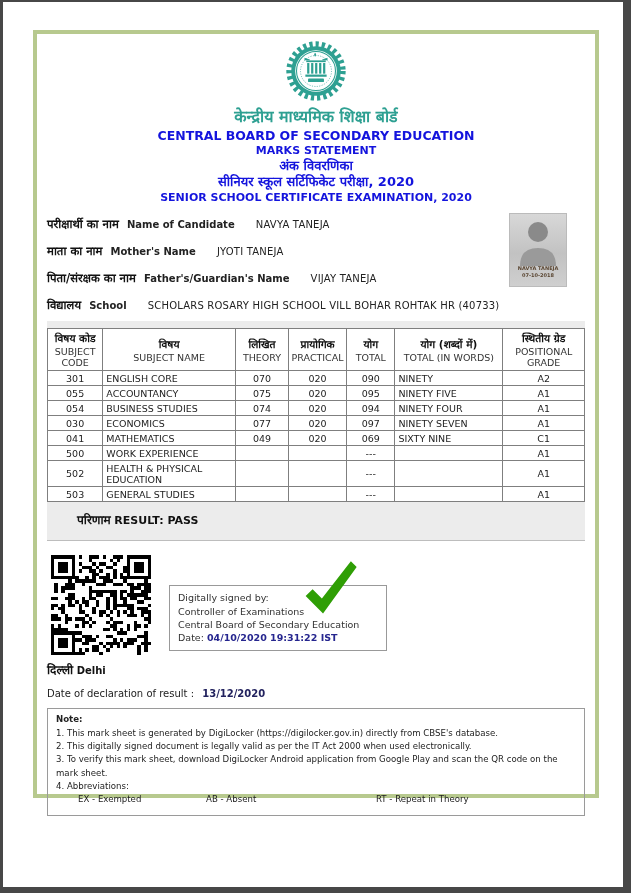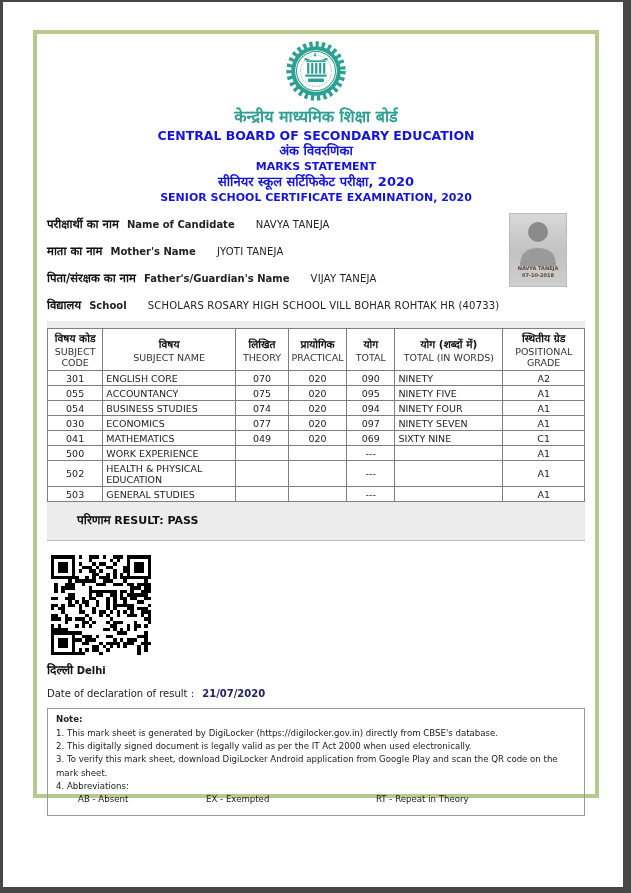--- a/index.html
+++ b/index.html
@@ -109,22 +109,22 @@
             <rect x="43" y="26" width="2.5" height="12"></rect>
             <rect x="23" y="39" width="24" height="2.5"></rect>
             <rect x="26" y="43.5" width="18" height="4" rx="1"></rect>
             <path d="M22 20 l6 2 v1 h-6 z"></path>
               <path d="M48 20 l-6 2 v1 h6 z"></path>
           </g>
         </svg>
       </span>
       <div class="t-teal">केन्द्रीय माध्यमिक शिक्षा बोर्ड</div>
       <div class="t-blue sz12">CENTRAL BOARD OF SECONDARY EDUCATION</div>
+      <div class="t-blue sz11">MARKS STATEMENT</div>
       <div class="t-blue sz13">अंक विवरणिका</div>
-      <div class="t-blue sz11">MARKS STATEMENT</div>
       <div class="t-blue sz13">सीनियर स्कूल सर्टिफिकेट परीक्षा, 2020</div>
       <div class="t-blue sz11">SENIOR SCHOOL CERTIFICATE EXAMINATION, 2020</div>
     </div>
 
     <div class="cand">
       <div class="frow">
         <span class="lhi">परीक्षार्थी  का  नाम</span>
         <span class="len">Name of Candidate</span>
         <span class="val">NAVYA TANEJA</span>
       </div>
@@ -671,38 +671,54 @@
             <div style="grid-area: 29 / 5;"></div>
             <div style="grid-area: 29 / 6;"></div>
             <div style="grid-area: 29 / 7;"></div>
             <div style="grid-area: 29 / 8;"></div>
             <div style="grid-area: 29 / 9;"></div>
             <div style="grid-area: 29 / 10;"></div>
             <div style="grid-area: 29 / 15;"></div>
             <div style="grid-area: 29 / 26;"></div>
           </div>
       </div>
+      <div class="sigcol">
+        <div class="sigbox">
+          <div>Digitally signed by:</div>
+          <div>Controller of Examinations</div>
+          <div>Central Board of Secondary Education</div>
+          <div class="sdate">
+            <span>Date:</span>
+            <b>04/10/2020 19:31:22 IST</b>
+          </div>
+        </div>
+        <span class="sigcheck">
+          <svg viewBox="0 0 100 100" width="58" height="62">
+            <polygon points="8,64 20,52 36,68 86,4 96,14 38,94" fill="#2f9e05"></polygon>
+          </svg>
+        </span>
+      </div>
     </div>
 
     <div class="place">
       <span class="phi">दिल्ली</span>
       <span class="pen">Delhi</span>
     </div>
     <div class="decl">
       <span>Date of declaration of result :</span>
-      <b>21/07/2020</b>
+      <b>13/12/2020</b>
     </div>
 
     <div class="notebox">
       <div class="ntitle">Note:</div>
       <div>1. This mark sheet is generated by DigiLocker (https://digilocker.gov.in) directly from CBSE's database.</div>
       <div>2. This digitally signed document is legally valid as per the IT Act 2000 when used electronically.</div>
       <div>3. To verify this mark sheet, download DigiLocker Android application from Google Play and scan the QR code on the mark sheet.</div>
       <div>4. Abbreviations:</div>
       <div class="abbr">
+        <span>EX - Exempted</span>
         <span>AB - Absent</span>
-        <span>EX - Exempted</span>
         <span>RT - Repeat in Theory</span>
       </div>
     </div>
 
   </div>
 </div>
 
 </body></html>

